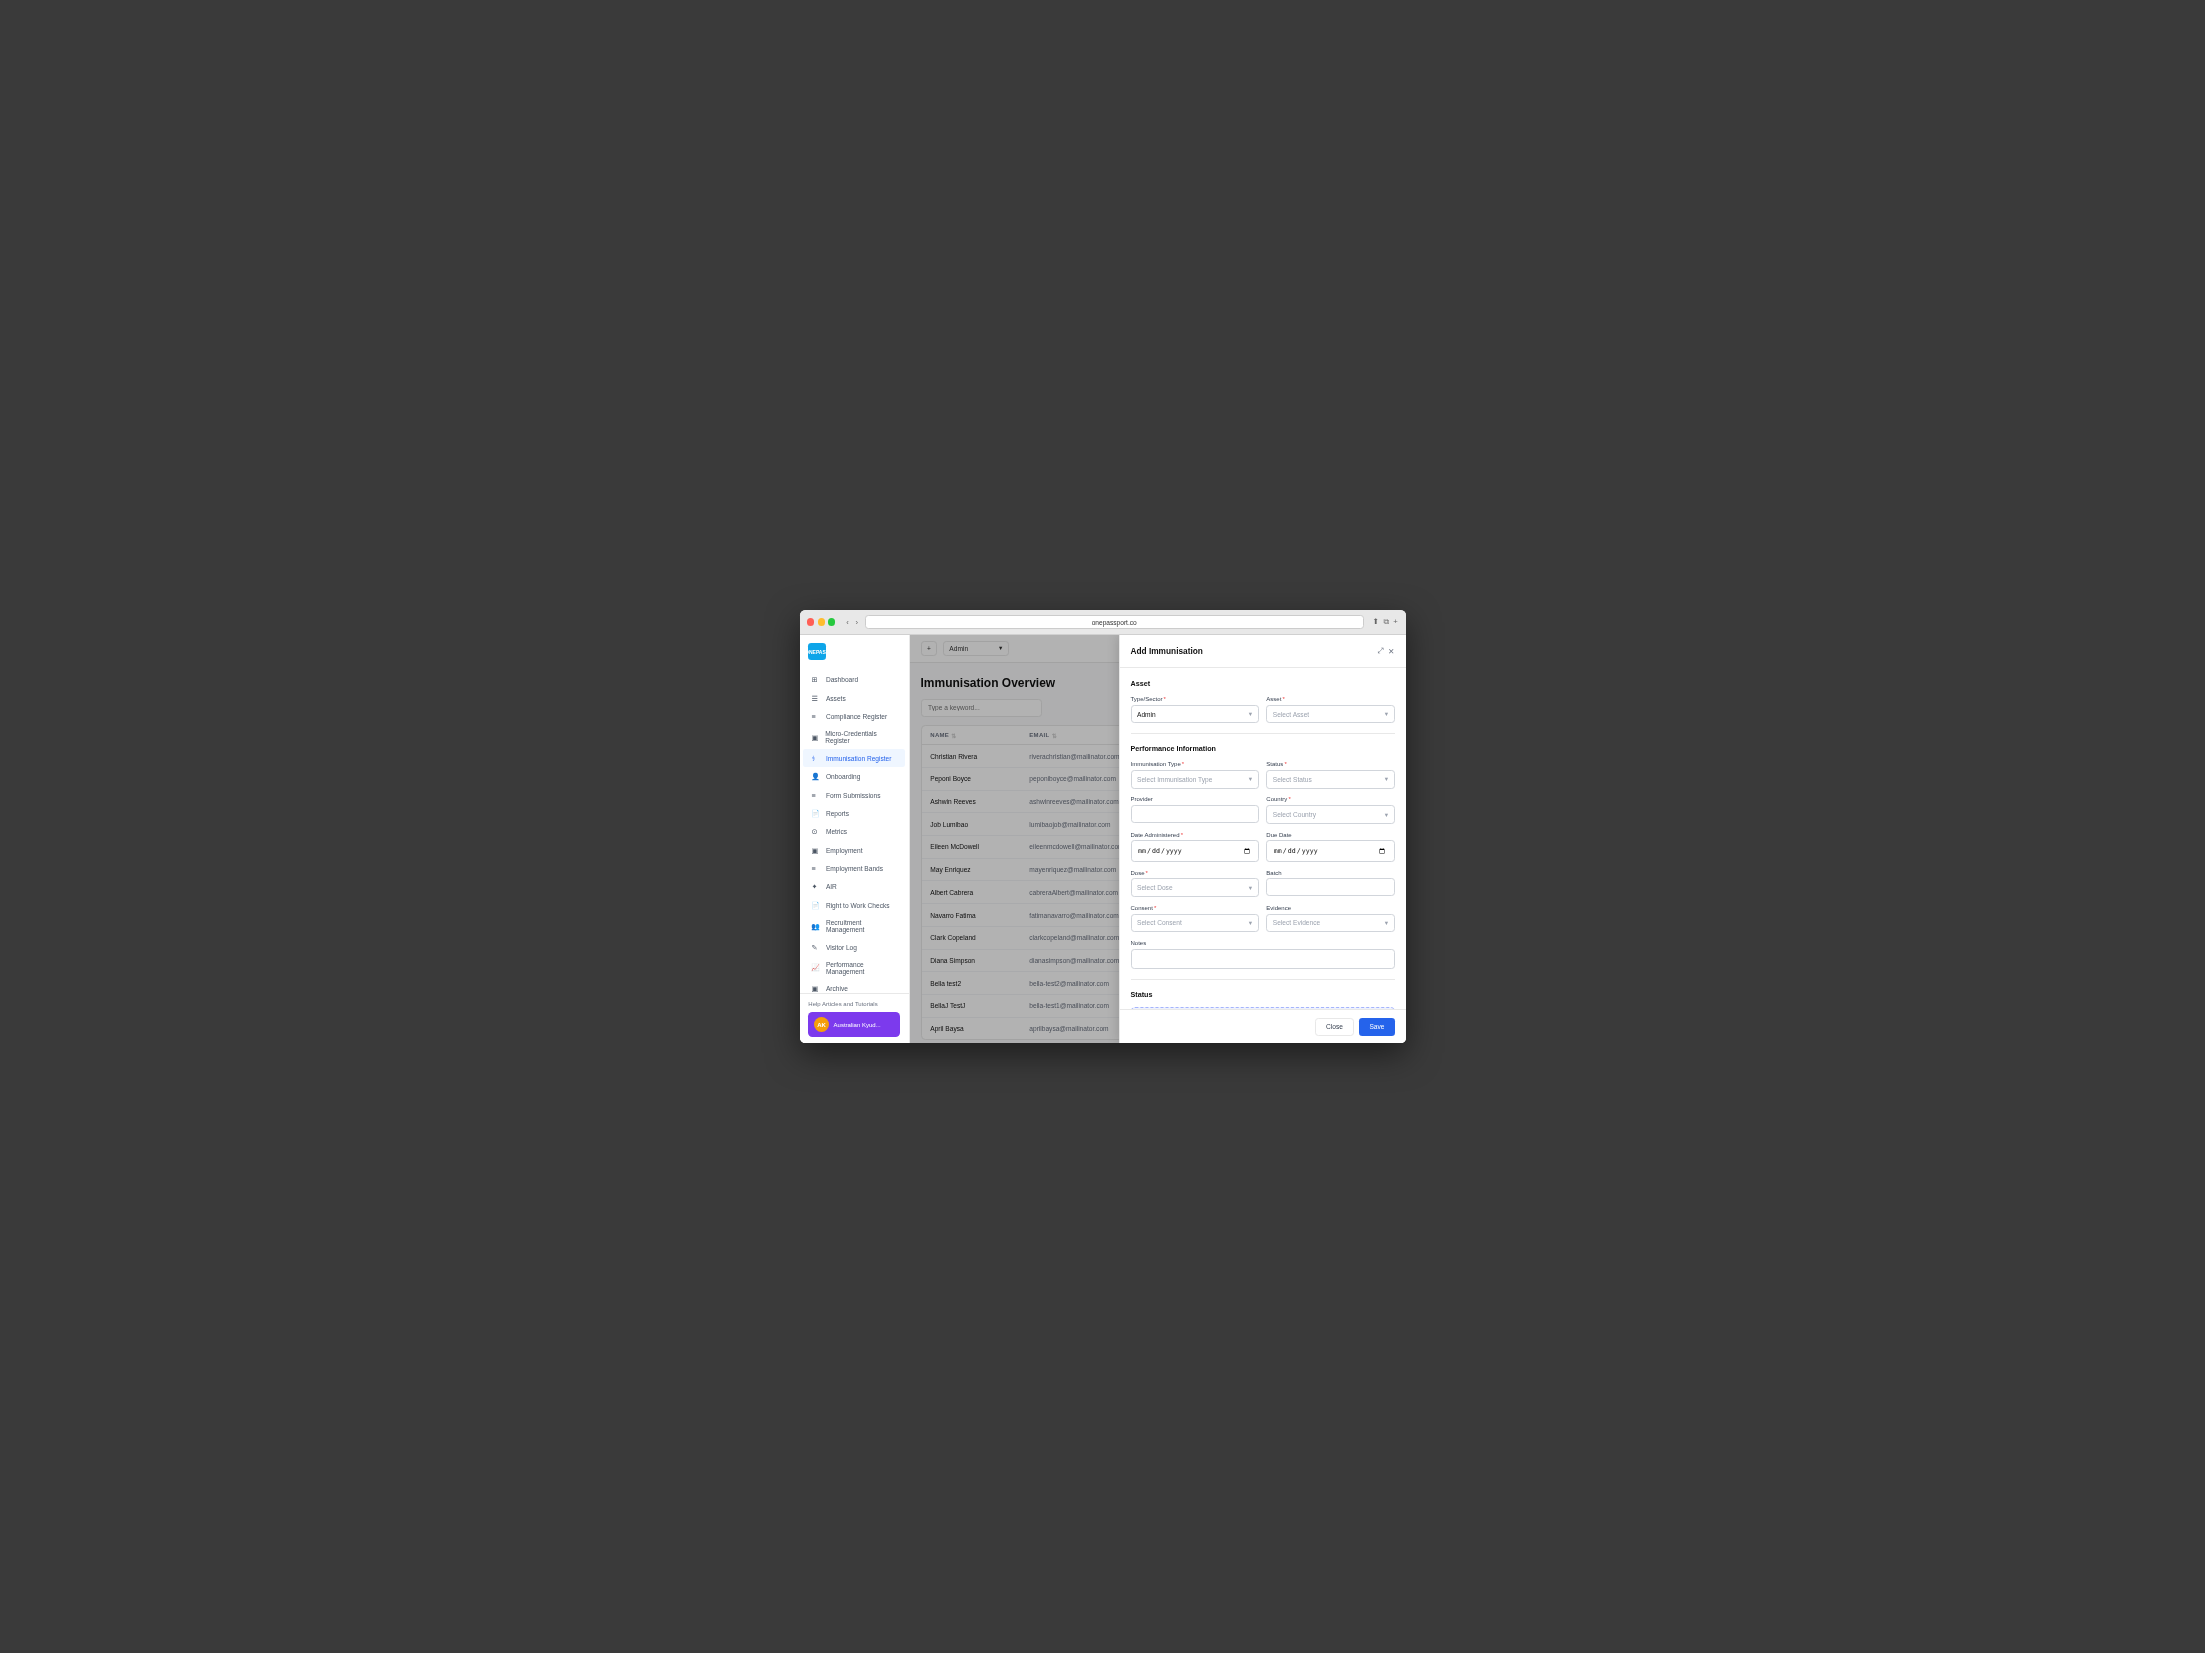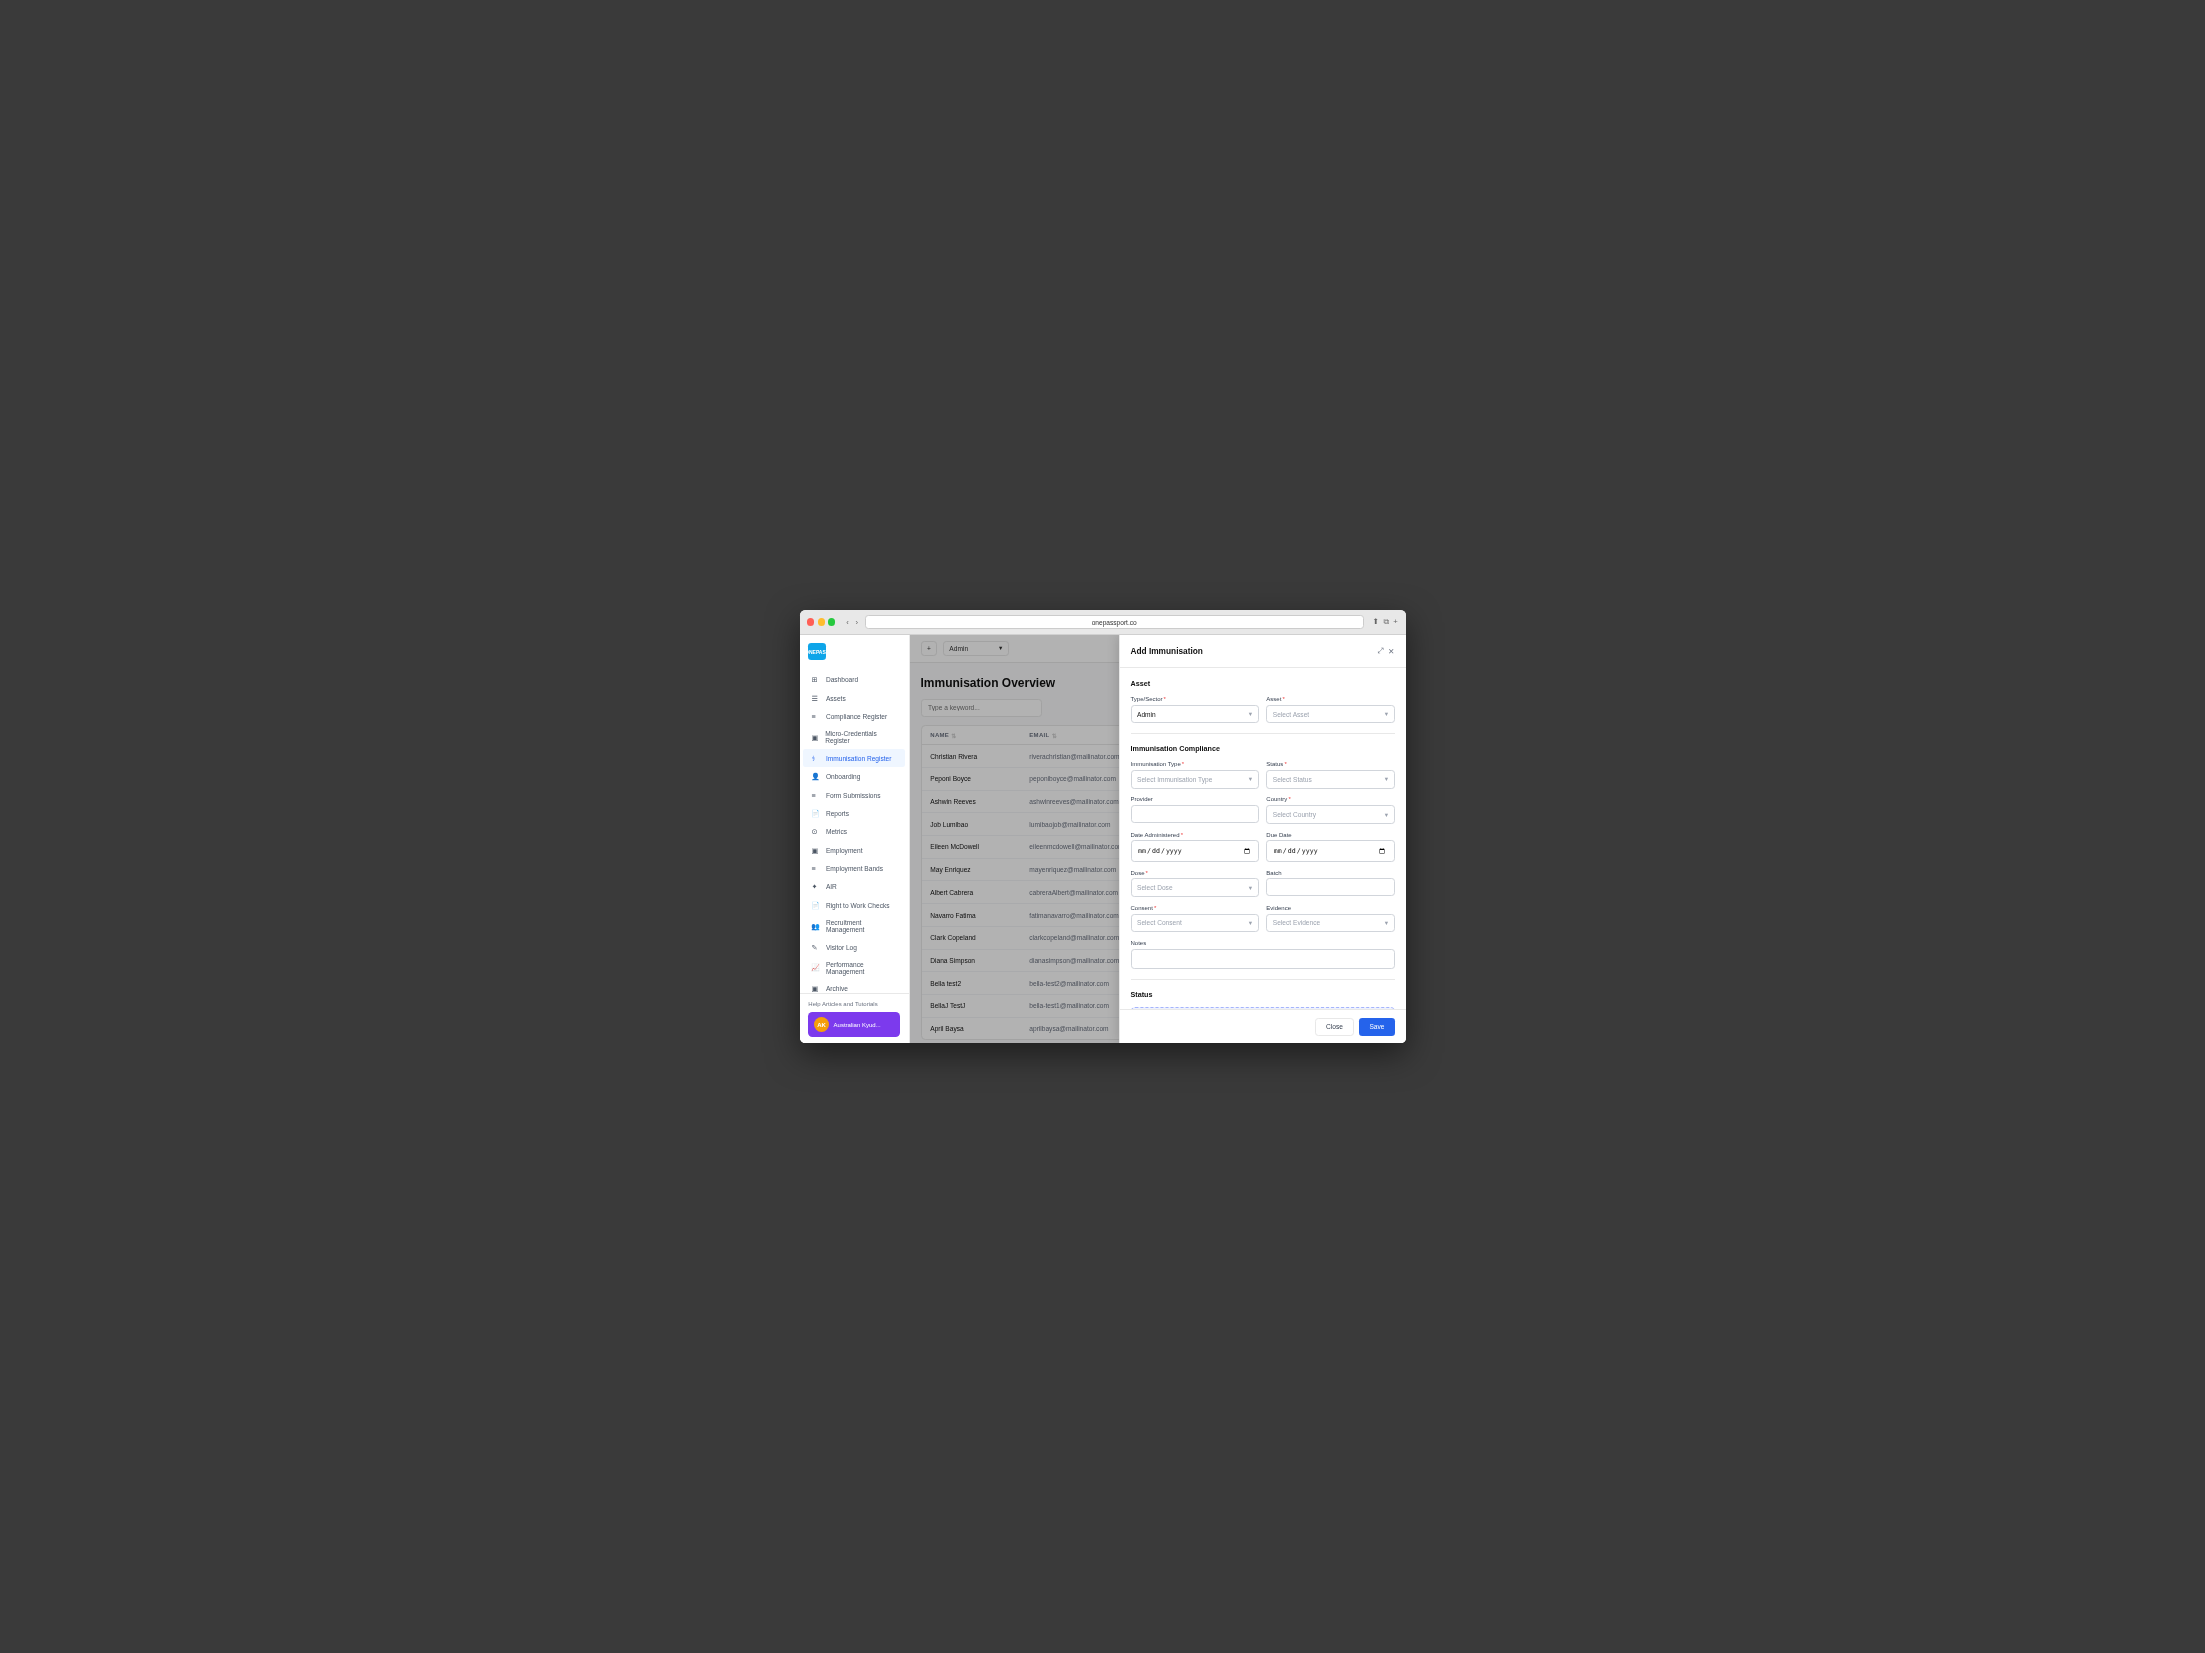--- a/index.html
+++ b/index.html
@@ -603,21 +603,21 @@
                 </label>
                 <div class="form-select">
                   <span>Select Asset</span>
                   <span class="select-arrow">▾</span>
                 </div>
               </div>
             </div>
 
             <hr class="divider">
 
-            <div class="section-title">Immunisation Compliance</div>
+            <div class="section-title">Performance Information</div>
 
             <div class="form-row">
               <div class="form-group">
                 <label class="form-label">
                   <span>Immunisation Type</span>
                   <span class="required">*</span>
                 </label>
                 <div class="form-select">
                   <span>Select Immunisation Type</span>
                   <span class="select-arrow">▾</span>

